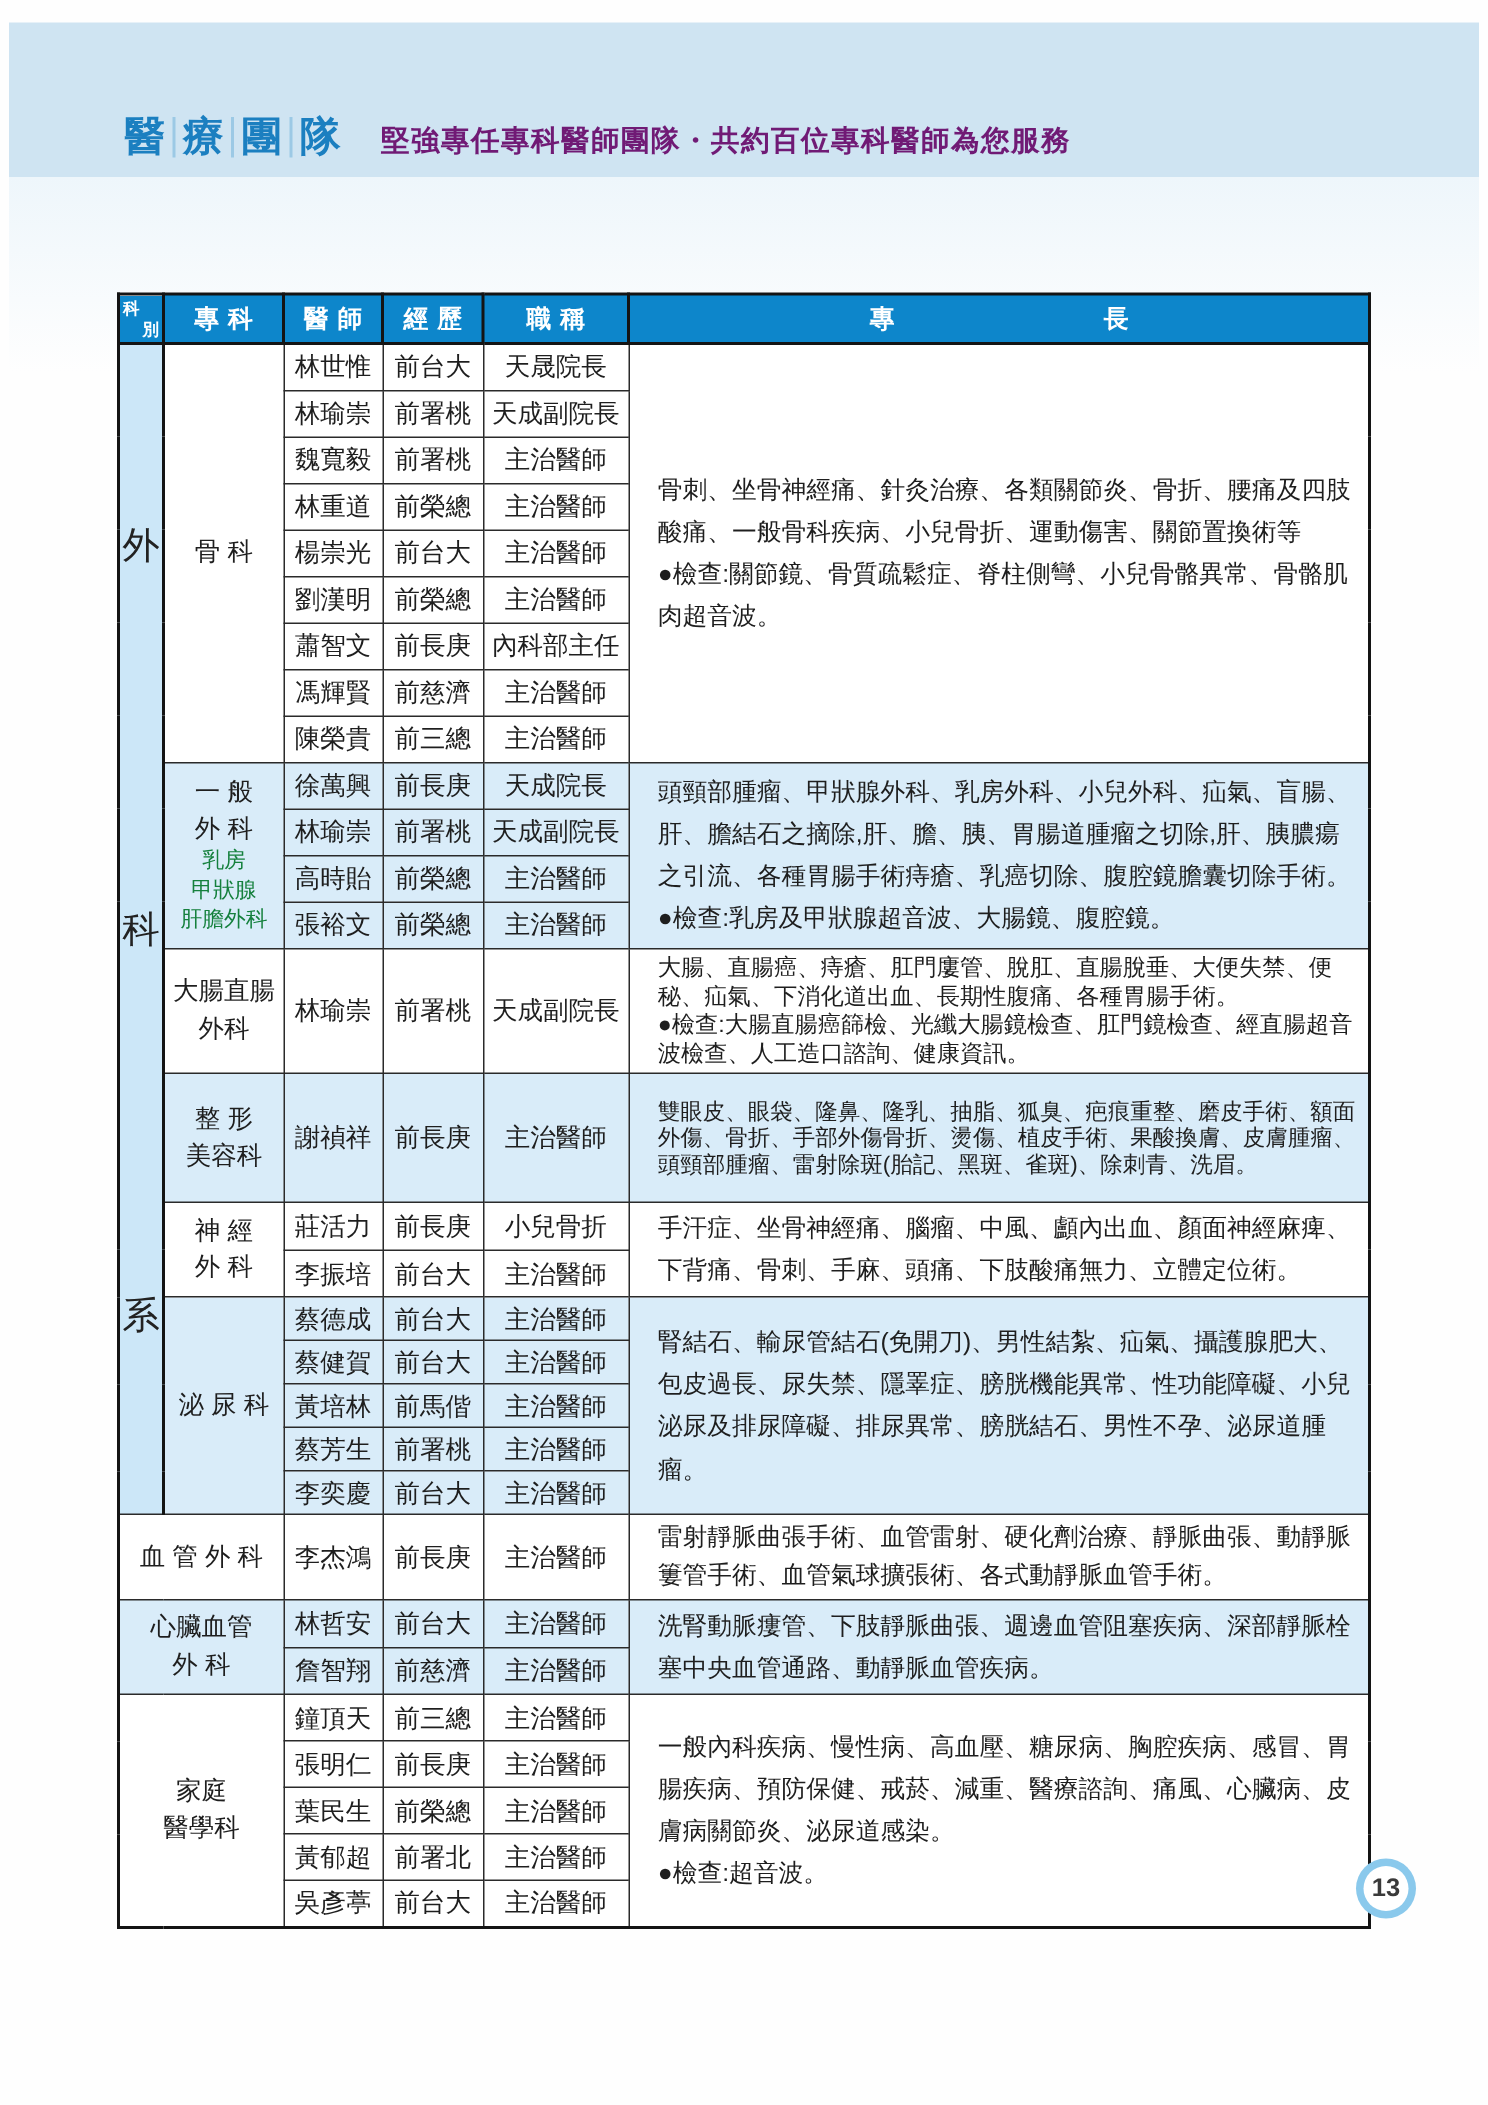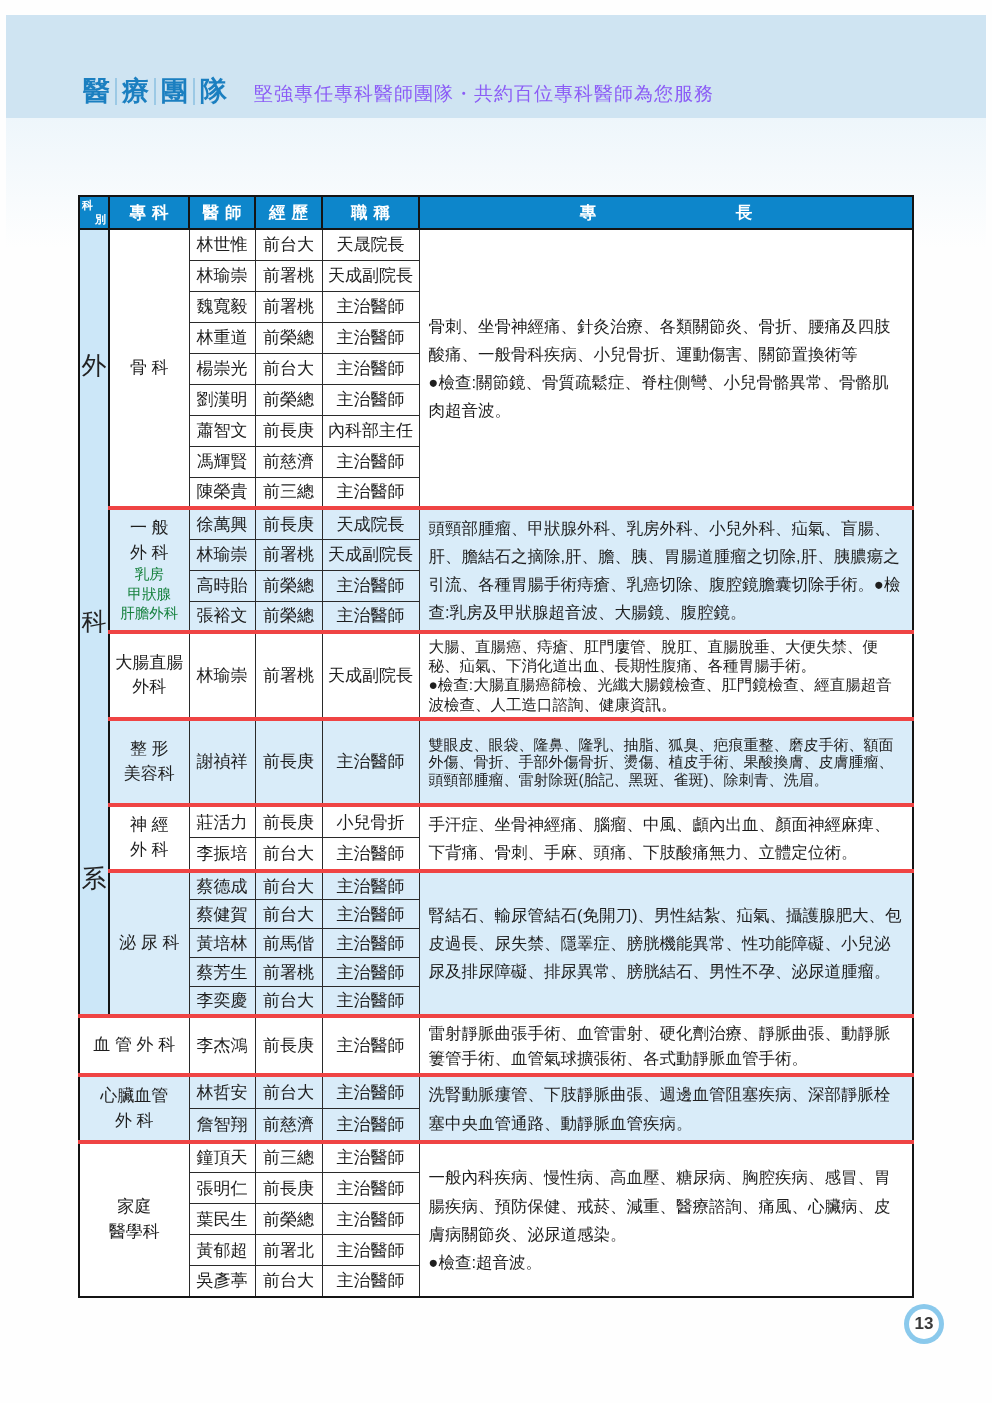--- a/index.html
+++ b/index.html
@@ -17,21 +17,21 @@
     background:linear-gradient(#eef6fb,#fefefe);
   }
   .brand{
     position:absolute;left:78px;top:78px;display:flex;align-items:baseline;gap:22px;
   }
   .logo{display:flex;align-items:center;}
   .logo .ch{
     font-size:27px;font-weight:bold;color:#1b7fc0;padding:0 5px;line-height:1;
   }
   .logo .ch + .ch{border-left:2px solid #9cc9e5;}
-  .slogan{font-size:19px;font-weight:normal;color:#8b5cf6;letter-spacing:1px;}
+  .slogan{font-size:19px;font-weight:bold;color:#701a75;letter-spacing:1px;}
 
   
   table.team{
     position:absolute;left:78px;top:195px;width:834px;
     border-collapse:collapse;table-layout:fixed;
     border:2px solid #141414;background:#ffffff;
   }
   col.c-cat{width:30px;} col.c-spec{width:80px;} col.c-doc{width:66px;}
   col.c-exp{width:67px;} col.c-title{width:97px;} col.c-long{width:494px;}
 
@@ -45,46 +45,46 @@
   th.cat .b{position:absolute;right:2px;bottom:1px;font-size:11px;}
   th.longth{letter-spacing:0;text-indent:0;}
   th.longth .spread{display:flex;justify-content:space-around;padding:0 90px;}
 
   tbody tr{height:31px;}
   tbody td{
     border:1px solid #2a2a2a;text-align:center;font-size:17px;
     padding:0;background:#ffffff;vertical-align:middle;
   }
   tr.blue > td{background:#d9ecf9;}
-  tr.sec > td{border-top:4px solid #ef4444;margin-left:28px;}
+  tr.sec > td{border-top:1px solid #ef4444;margin-left:28px;}
   td.kebie{
     background:#cce7f8 !important;border-right:2px solid #141414;
     vertical-align:middle;padding:0;
   }
   td.kebie .stack{
     display:flex;flex-direction:column;justify-content:space-around;
     height:770px;font-size:25px;color:#222;
   }
   td.spec{font-size:17px;line-height:1.45;}
   td.spec .ln{display:block;}
   td.spec .sub{display:block;color:#15803d;font-size:14.5px;line-height:1.35;}
   td.expertise{
-    text-align:left;padding:3px 8px 3px 9px;font-size:16.5px;
+    text-align:left;padding:3px 8px 3px 19px;font-size:16.5px;
   }
   td.expertise .exam{display:block;}
   .lh-roomy{line-height:1.7;}
   .lh-mid{line-height:1.5;}
   .lh-t1{font-size:15.5px !important;line-height:1.24;}
   .lh-t2{font-size:15px !important;line-height:1.15;}
   tr.h-dc{height:82px;} tr.h-zx{height:86px;} tr.h-uro{height:29px;}
   tr.h-vas{height:53px;} tr.h-cv{height:30px;} tr.h-fam{height:31px;}
 
   
   .pagenum{
-    position:absolute;left:904px;top:1304px;width:40px;height:40px;border-radius:50%;
+    position:absolute;left:904px;top:1239px;width:40px;height:40px;border-radius:50%;
     background:#8ac9ec;display:flex;align-items:center;justify-content:center;
   }
   .pagenum .inner{
     width:30px;height:30px;border-radius:50%;background:#ffffff;
     display:flex;align-items:center;justify-content:center;
     font-size:17px;font-weight:bold;color:#3a3a3a;
   }
 </style>
 </head>
 <body>

